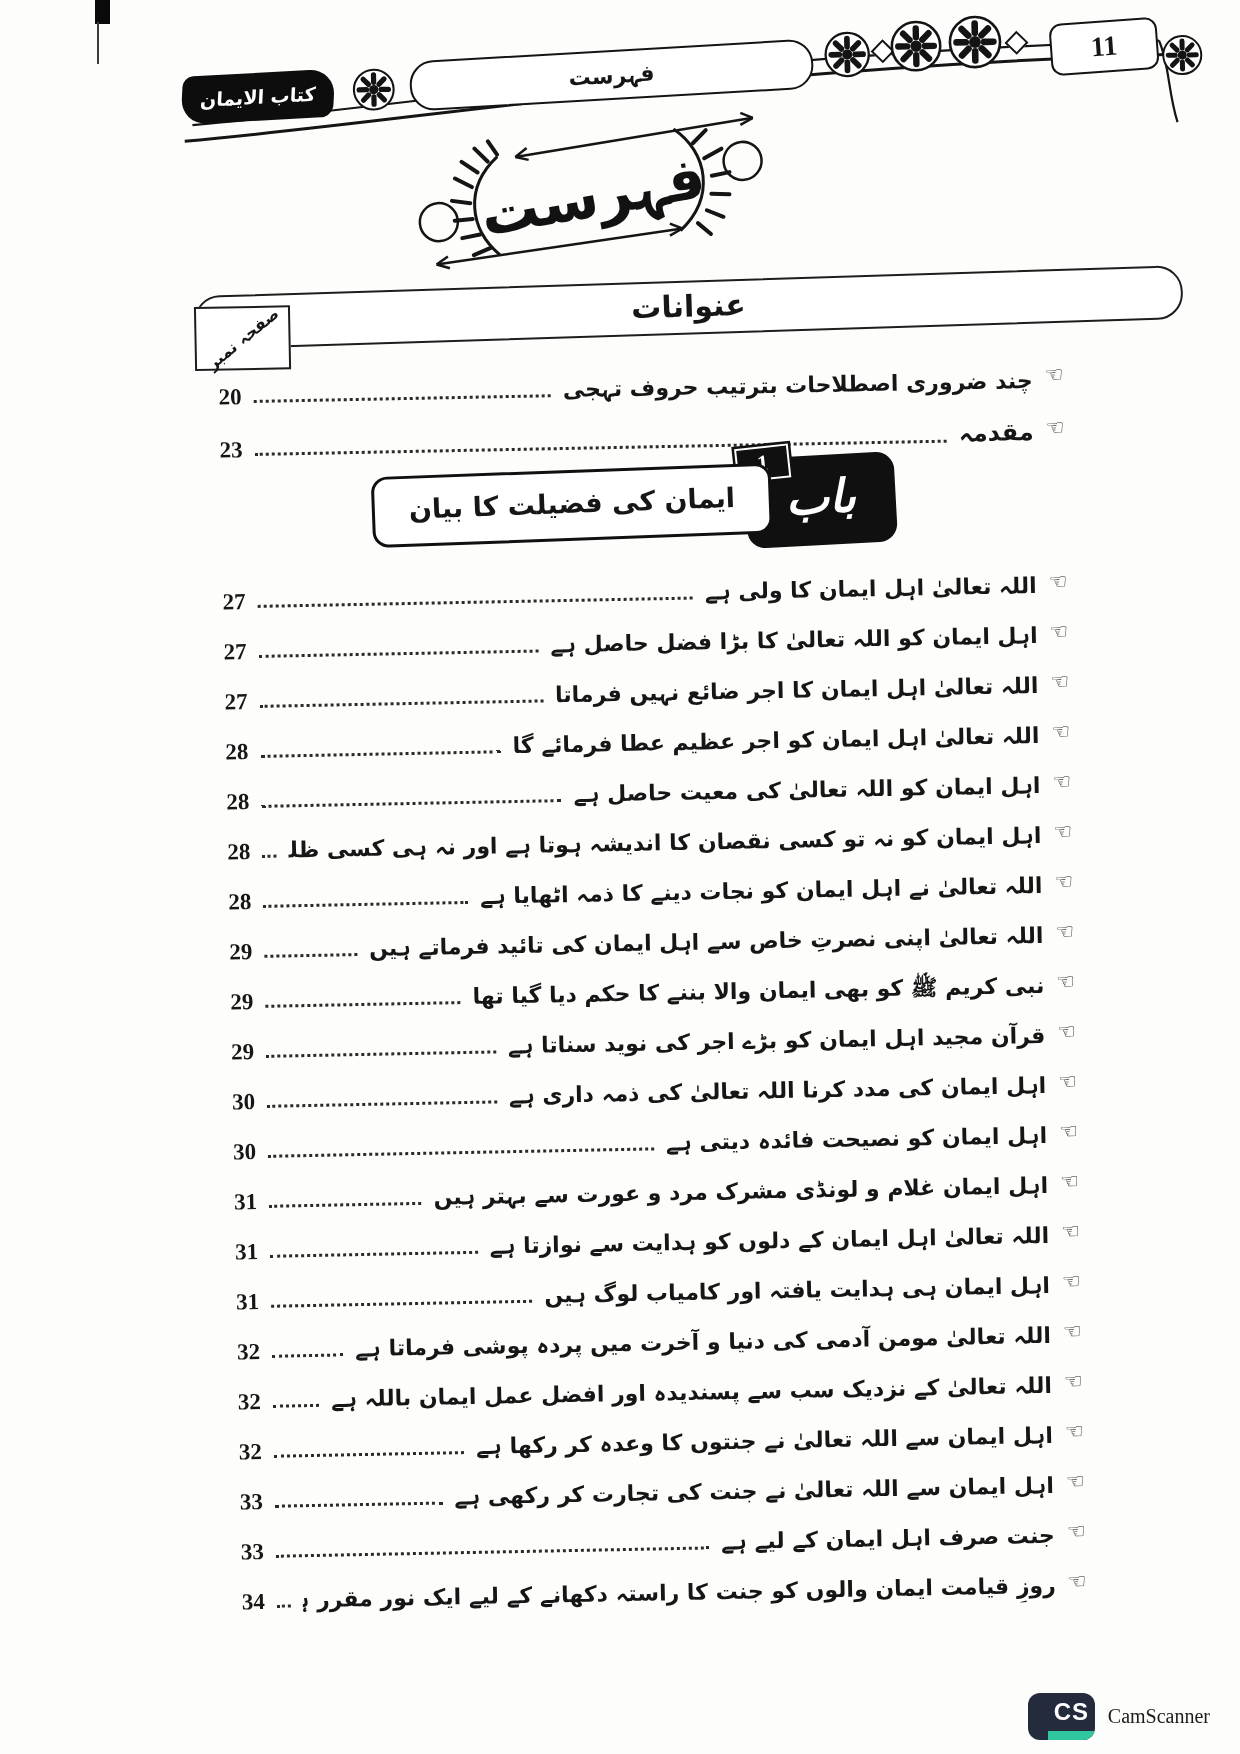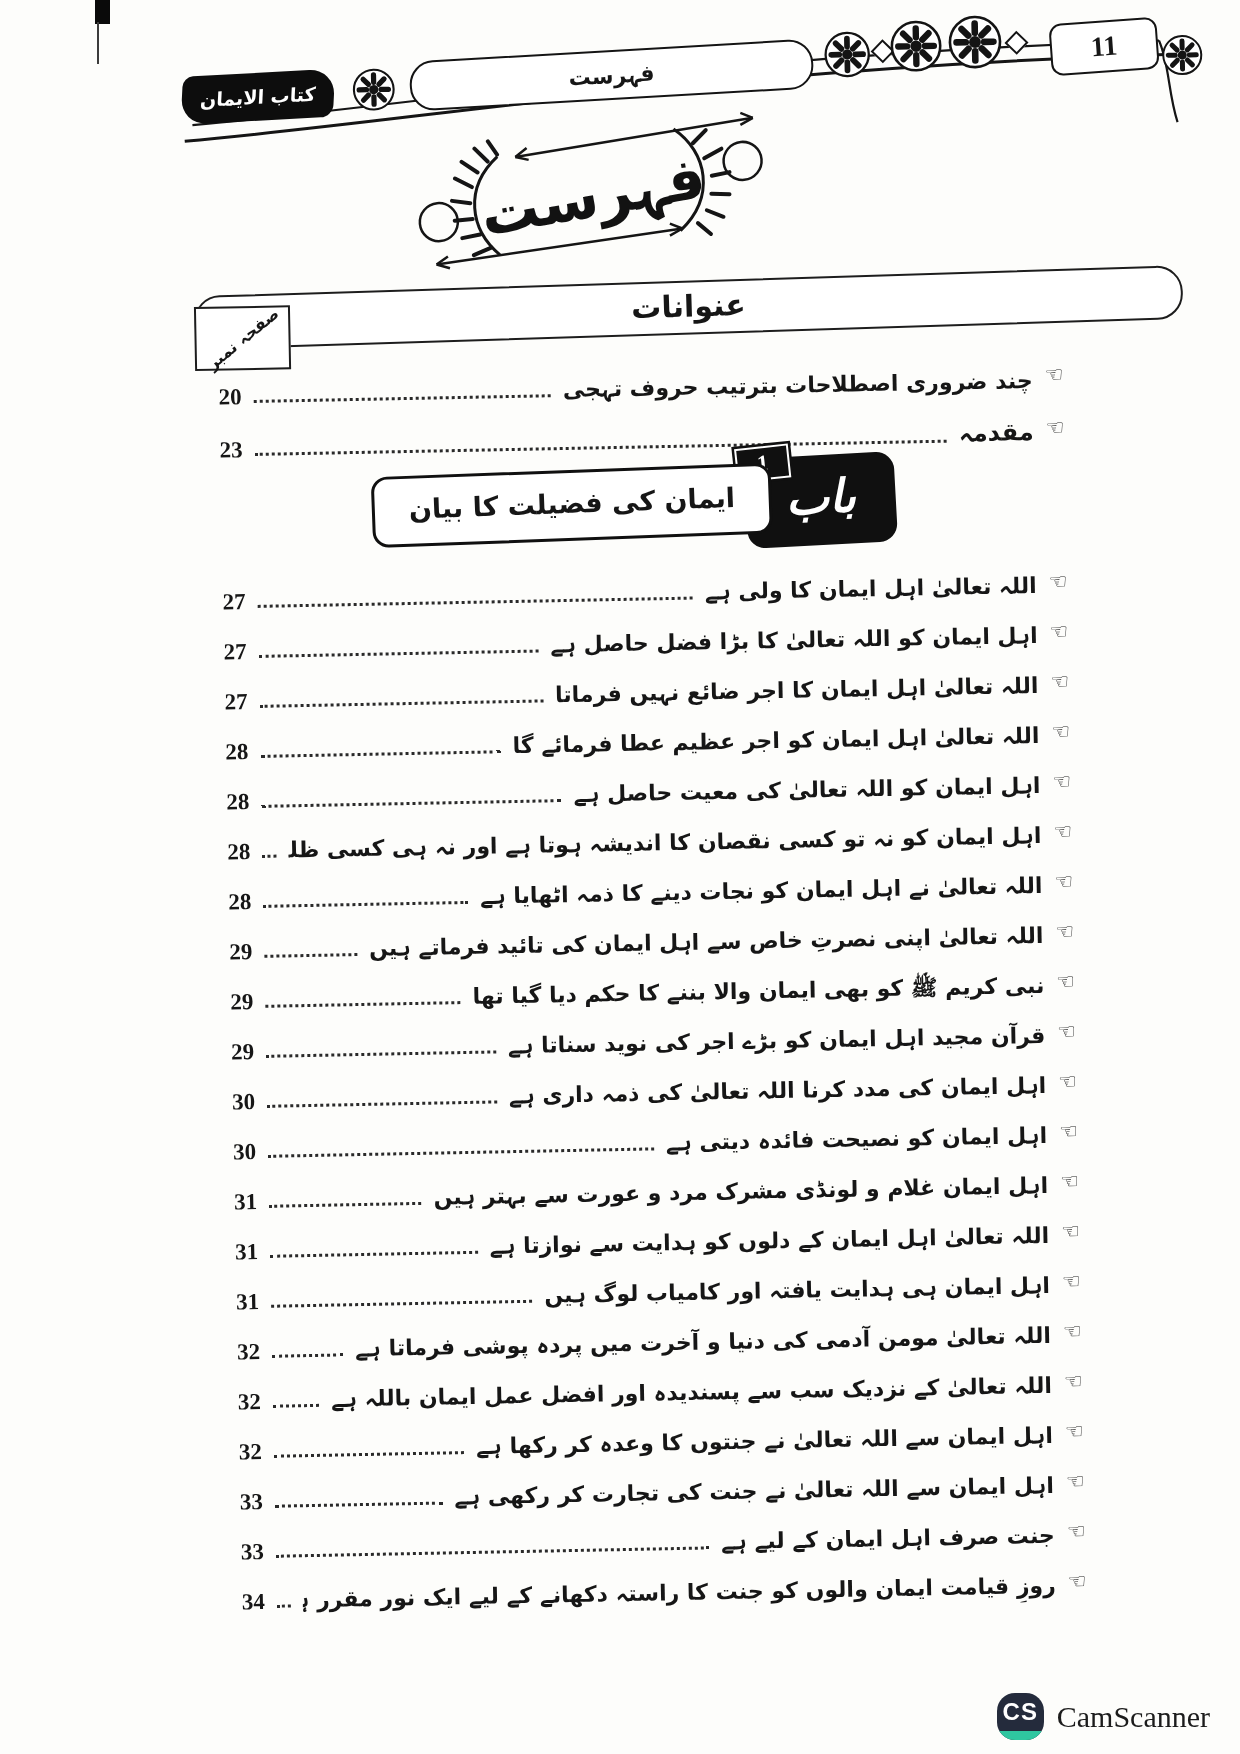--- a/index.html
+++ b/index.html
@@ -64,26 +64,26 @@
   .bab-num{position:absolute;top:-12px;left:-8px;background:#101010;color:#fff;border:2.5px solid #fff;
            box-shadow:0 0 0 2.5px #101010;min-width:50px;height:30px;display:flex;align-items:center;
            justify-content:center;font-family:"Liberation Serif",serif;font-size:22px;font-weight:bold;
            transform:rotate(-3deg);}
   .banner-box{position:relative;z-index:2;background:#fff;border:3.5px solid #101010;border-radius:16px;
               margin-right:-26px;padding:15px 34px 19px;font-size:27px;font-weight:bold;
               transform:rotate(-1deg);white-space:nowrap;}
 
   
   .cam-footer{position:absolute;right:30px;bottom:14px;display:flex;align-items:center;gap:13px;}
-  .cs-tile{width:47px;height:47px;border-radius:18px;overflow:hidden;background:#242b3c;
-           display:flex;flex-direction:column;}
+  .cs-tile{width:47px;height:47px;border-radius:12px;overflow:hidden;background:#242b3c;
+           display:flex;flex-direction:column;padding-left:20px;}
   .cs-letters{flex:1;display:flex;align-items:center;justify-content:center;color:#fff;
               font-family:"Liberation Sans",sans-serif;font-weight:bold;font-size:24px;letter-spacing:1px;}
   .cs-strip{height:9px;background:#2fc6a0;}
-  .cam-name{font-family:"Liberation Serif",serif;font-size:30px;color:#1c1c1c;}
+  .cam-name{font-family:"Liberation Serif",serif;font-size:20px;color:#1c1c1c;}
 
   svg .ink{stroke:#151515;fill:none;}
 </style>
 </head>
 <body>
 
 <svg width="0" height="0" style="position:absolute">
   <defs>
     <g id="flower-def">
       <circle cx="22" cy="22" r="19" stroke="#141414" stroke-width="2" fill="#fff"></circle>

